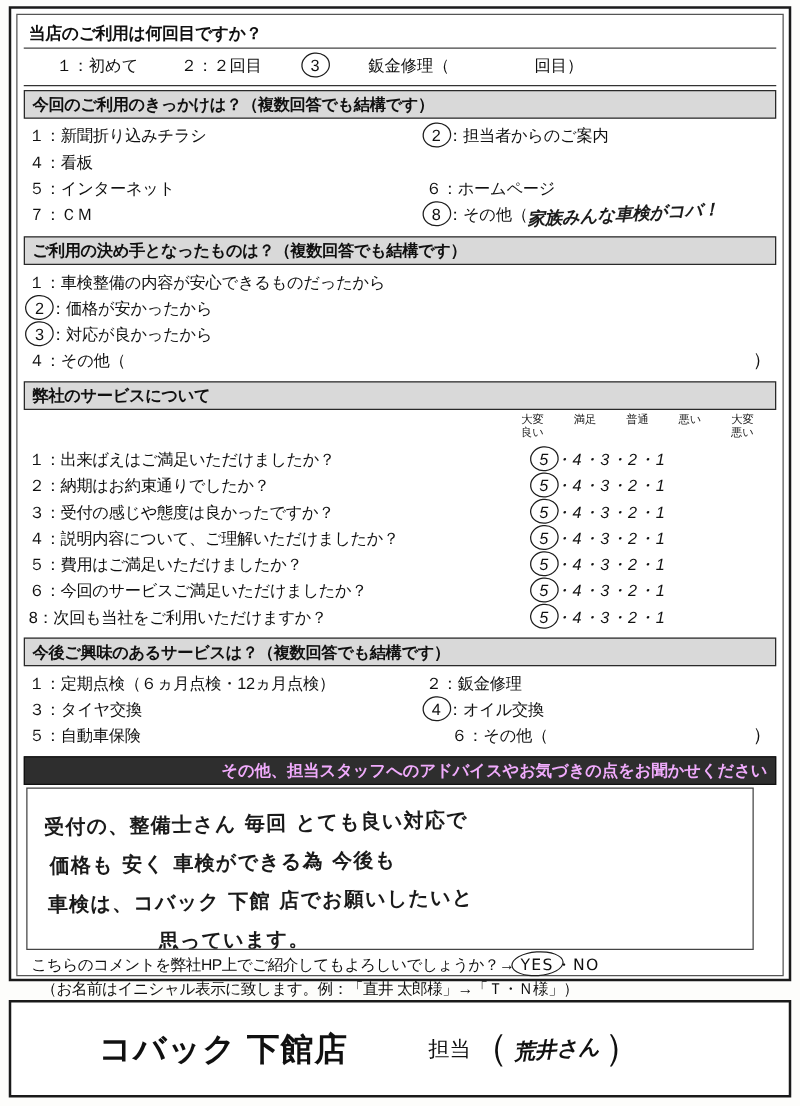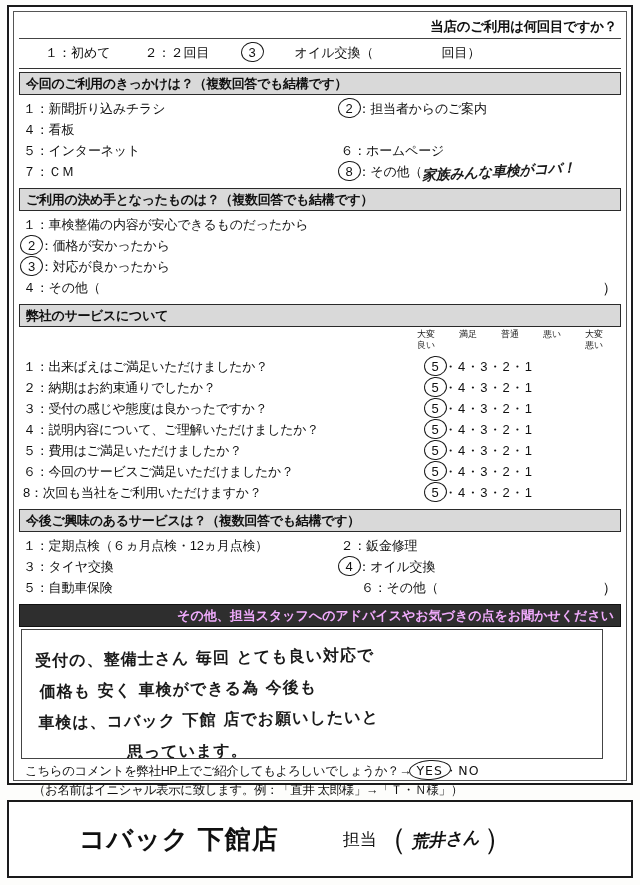--- a/index.html
+++ b/index.html
@@ -105,21 +105,20 @@
   
   .topq {
     font-size: 13.5px;
     font-weight: bold;
     padding: 3px 4px 0px 4px;
     letter-spacing: -0.3px;
   }
   .topq-line {
     border-bottom: 1px solid #444;
     padding-bottom: 2px;
-    text-align: right;
   }
   .topopts {
     display: flex;
     font-size: 13px;
     padding: 3px 4px 4px 26px;
     line-height: 22px;
     border-bottom: 1px solid #333;
   }
   .topopts span { margin-right: 34px; white-space: nowrap; }
 
@@ -145,20 +144,21 @@
     line-height: 21px;
     letter-spacing: -0.3px;
   }
   .svc-label { flex: 1; white-space: nowrap; }
   .svc-scale {
     width: 190px;
     text-align: left;
     font-size: 13px;
     letter-spacing: 1px;
     white-space: nowrap;
+    font-style: italic;
   }
 
   
   .comment-box {
     border: 1px solid #444;
     height: 128px;
     margin: 2px 18px 0 2px;
     position: relative;
     background: #fff;
     overflow: hidden;
@@ -261,21 +261,21 @@
 
 <div class="sheet">
 
   <div class="frame">
     <div class="inner">
 
       <div class="topq topq-line">当店のご利用は何回目ですか？</div>
       <div class="topopts">
         <span>１：初めて</span>
         <span>２：２回目</span>
-        <span><span class="circled">3</span><span>オイル交換（</span></span>
+        <span><span class="circled">3</span><span>鈑金修理（</span></span>
         <span>回目）</span>
       </div>
 
       <div class="bar">今回のご利用のきっかけは？（複数回答でも結構です）</div>
       <div class="q-block">
         <div class="row">
           <span class="opt half">１：新聞折り込みチラシ</span>
           <span class="opt half"><span class="circled">2</span><span>：担当者からのご案内</span></span>
         </div>
         <div class="row">

